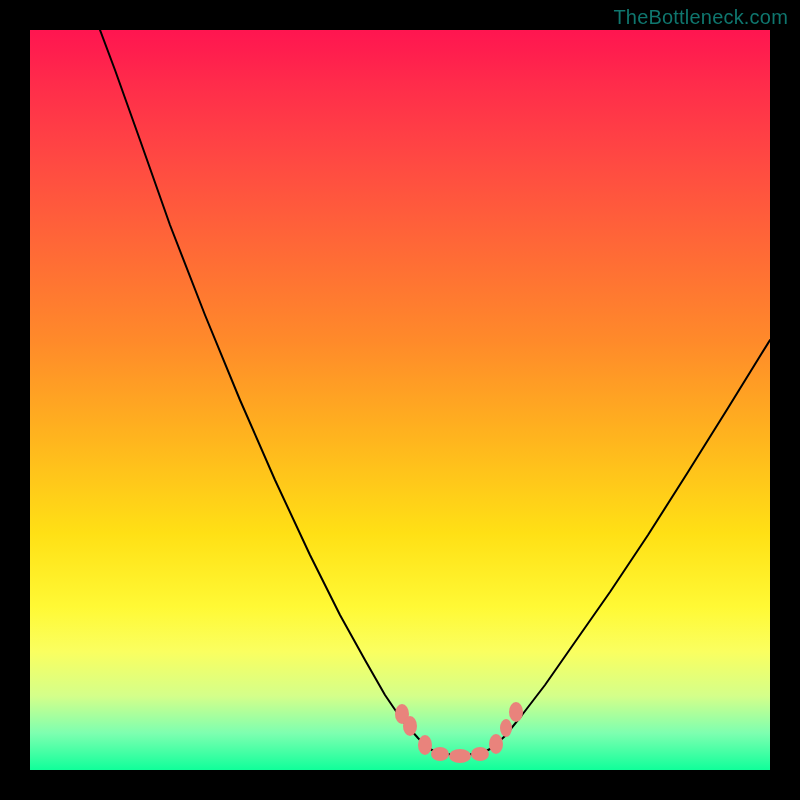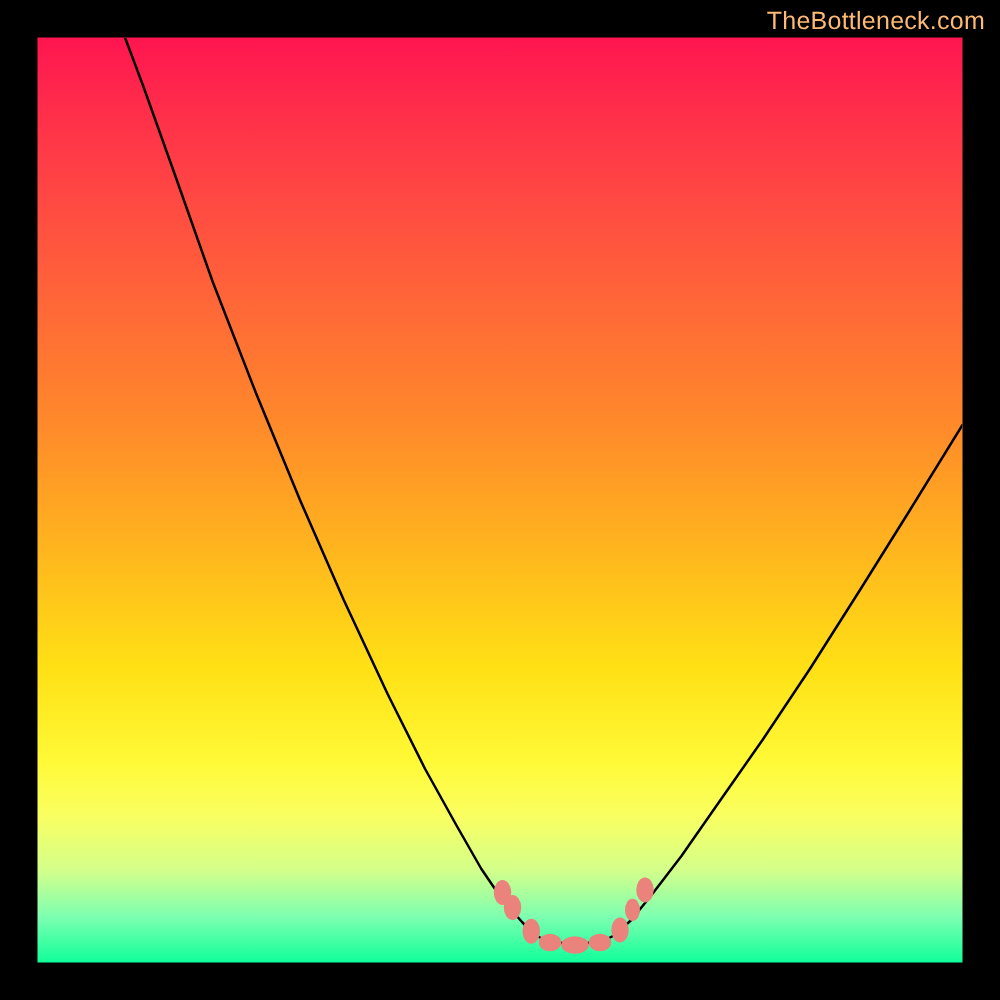--- a/index.html
+++ b/index.html
@@ -40,21 +40,21 @@
       #d4ff8a 90%,
       #7effb0 95%,
       #10ff9a 100%
     );
     overflow: hidden;
   }
   .watermark {
     position: absolute;
     top: 6px;
     right: 12px;
-    color: #fdba74;
+    color: #0f766e;
     font-size: 20px;
     font-weight: 500;
     letter-spacing: 0.2px;
     z-index: 10;
   }
   svg.curve {
     position: absolute;
     left: 0;
     top: 0;
     width: 740px;

